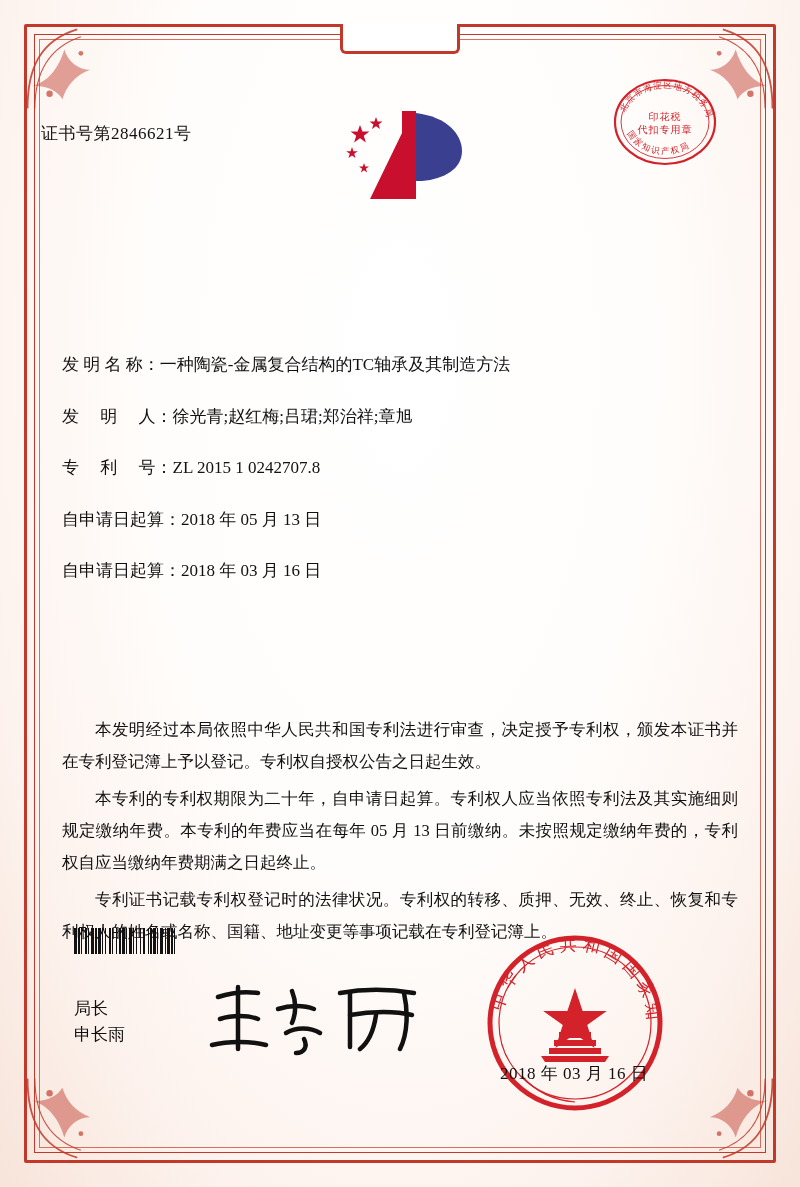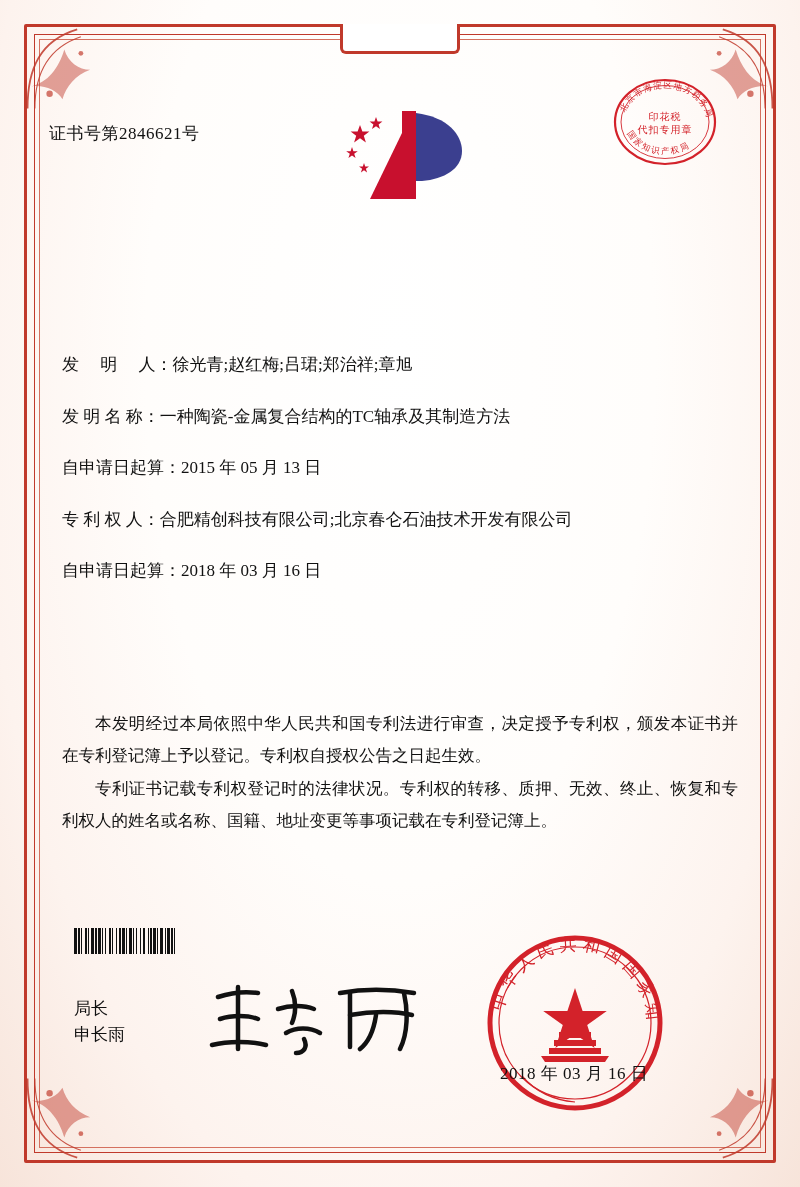--- a/index.html
+++ b/index.html
@@ -81,21 +81,21 @@
   }
 
   .content {
     position: absolute;
     left: 0; top: 0; right: 0; bottom: 0;
   }
 
   
   .cert-number {
     position: absolute;
-    left: 49px;
+    left: 41px;
     top: 122px;
     font-size: 17px;
     letter-spacing: 0.5px;
     color: #111;
   }
 
   
   .logo {
     position: absolute;
     left: 330px;
@@ -157,21 +157,21 @@
   .body-text {
     position: absolute;
     left: 62px;
     right: 62px;
     top: 708px;
     font-size: 16.5px;
     line-height: 1.92;
     color: #111;
   }
   .body-text p {
-    margin: 0 0 2px 0;
+    margin: 6px 0 2px 0;
     text-indent: 2em;
     text-align: justify;
   }
 
   
   .barcode {
     position: absolute;
     left: 74px;
     top: 928px;
     width: 226px;
@@ -302,43 +302,44 @@
           <textPath href="#taxArcBottom" startOffset="10%">国家知识产权局</textPath>
         </text>
         <text x="55" y="44" text-anchor="middle" font-size="10" fill="#d3222a" font-family="'Liberation Serif',serif" letter-spacing="1">印花税</text>
         <text x="55" y="57" text-anchor="middle" font-size="10" fill="#d3222a" font-family="'Liberation Serif',serif" letter-spacing="1">代扣专用章</text>
       </svg>
     </div>
 
 
     <div class="fields">
       <div class="field-row">
+        <span class="field-label">发 明 名 称：</span>
+        <span class="field-value">一种陶瓷-金属复合结构的TC轴承及其制造方法</span>
+      </div>
+      <div class="field-row">
         <span class="field-label">发　 明　 人：</span>
         <span class="field-value">徐光青;赵红梅;吕珺;郑治祥;章旭</span>
       </div>
       <div class="field-row">
-        <span class="field-label">发 明 名 称：</span>
-        <span class="field-value">一种陶瓷-金属复合结构的TC轴承及其制造方法</span>
+        <span class="field-label">专　 利　 号：</span>
+        <span class="field-value">ZL 2015 1 0242707.8</span>
       </div>
       <div class="field-row">
         <span class="field-label">自申请日起算：</span>
-        <span class="field-value">2015 年 05 月 13 日</span>
-      </div>
-      <div class="field-row">
-        <span class="field-label">专 利 权 人：</span>
-        <span class="field-value">合肥精创科技有限公司;北京春仑石油技术开发有限公司</span>
+        <span class="field-value">2018 年 05 月 13 日</span>
       </div>
       <div class="field-row">
         <span class="field-label">自申请日起算：</span>
         <span class="field-value">2018 年 03 月 16 日</span>
       </div>
     </div>
 
     <div class="body-text">
       <p>本发明经过本局依照中华人民共和国专利法进行审查，决定授予专利权，颁发本证书并在专利登记簿上予以登记。专利权自授权公告之日起生效。</p>
+      <p>本专利的专利权期限为二十年，自申请日起算。专利权人应当依照专利法及其实施细则规定缴纳年费。本专利的年费应当在每年 05 月 13 日前缴纳。未按照规定缴纳年费的，专利权自应当缴纳年费期满之日起终止。</p>
       <p>专利证书记载专利权登记时的法律状况。专利权的转移、质押、无效、终止、恢复和专利权人的姓名或名称、国籍、地址变更等事项记载在专利登记簿上。</p>
     </div>
 
     <div class="barcode">
         <i style="width: 3px; background: rgb(17, 17, 17);"></i>
         <i style="width: 1px; background: transparent;"></i>
         <i style="width: 2px; background: rgb(17, 17, 17);"></i>
         <i style="width: 1px; background: transparent;"></i>
         <i style="width: 1px; background: rgb(17, 17, 17);"></i>
         <i style="width: 3px; background: transparent;"></i>

